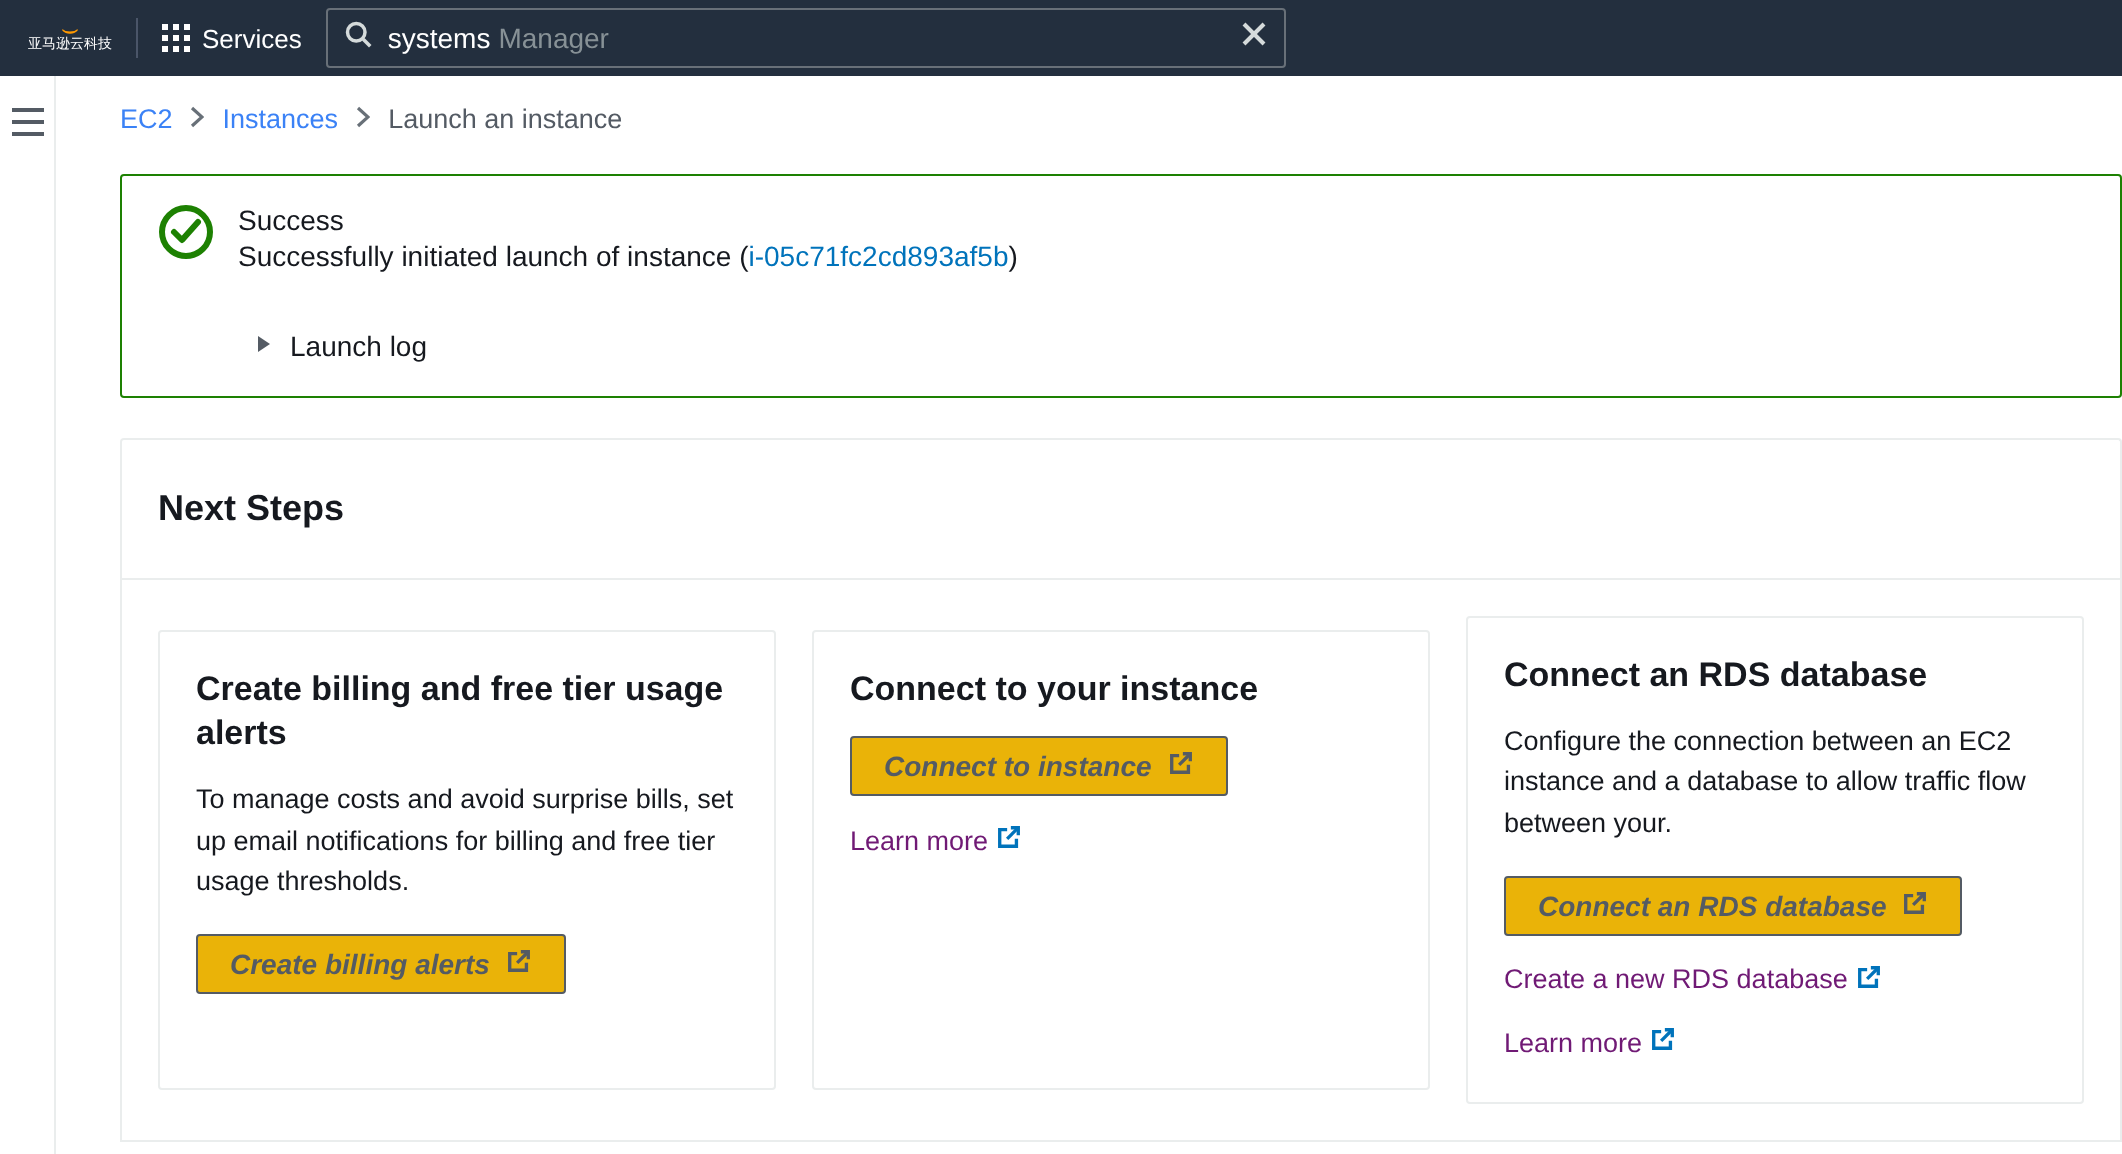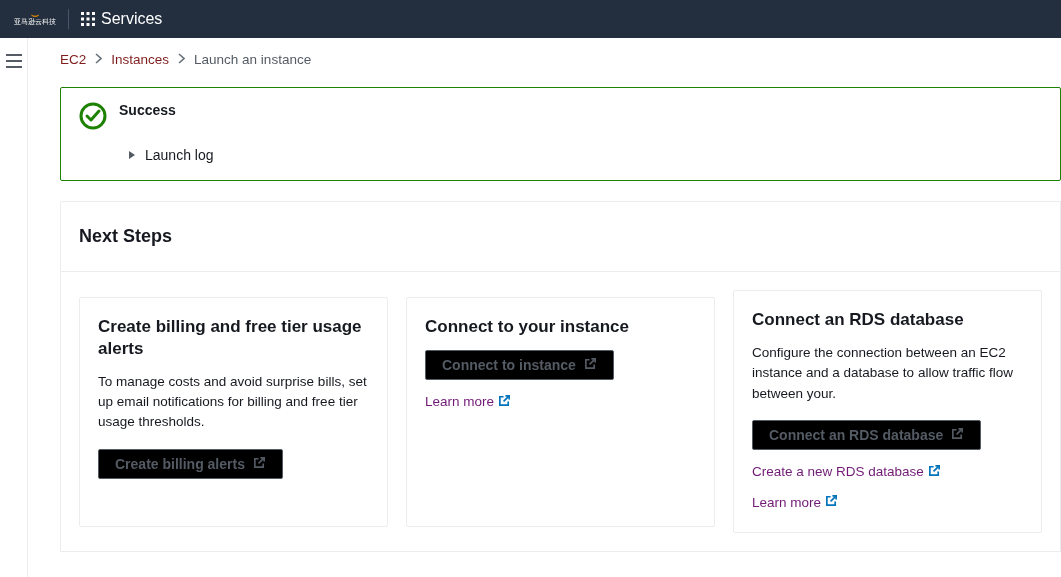--- a/index.html
+++ b/index.html
@@ -38,21 +38,21 @@
     }
     .logo-text {
       font-size: 7px;
       display: block;
     }
     .services-btn {
       display: flex;
       align-items: center;
       gap: 6px;
       color: #fff;
-      font-size: 16px;
+      font-size: 13px;
       cursor: pointer;
     }
     .grid-icon {
       display: inline-block;
       width: 14px;
       height: 14px;
     }
     .searchbar {
       flex: 0 0 480px;
       height: 30px;
@@ -94,21 +94,21 @@
       overflow: hidden;
     }
     .breadcrumbs {
       display: flex;
       align-items: center;
       gap: 9px;
       font-size: 13.5px;
       margin-bottom: 20px;
     }
     .breadcrumbs a {
-      color: #7f1d1d;
+      color: #3b82f6;
       text-decoration: none;
       cursor: pointer;
       text-align: right;
     }
     .breadcrumbs .sep {
       color: #687078;
     }
     .breadcrumbs .current {
       color: #545b64;
     }
@@ -121,21 +121,21 @@
       gap: 12px;
     }
     .success-icon {
       flex-shrink: 0;
     }
     .alert-content {
       flex: 1;
     }
     .alert-title {
       font-size: 14px;
-      font-weight: 700;
+      font-weight: 400;
       color: #16191f;
       margin-bottom: 2px;
     }
     .alert-msg {
       font-size: 14px;
       color: #16191f;
     }
     .alert-msg .instance-link {
       color: #0073bb;
       cursor: pointer;
@@ -192,22 +192,23 @@
     .btn {
       display: inline-flex;
       align-items: center;
       gap: 8px;
       border: 1px solid #545b64;
       border-radius: 2px;
       padding: 6px 16px;
       font-size: 14px;
       font-weight: 700;
       color: #545b64;
-      background: #000000;
-      cursor: pointer;
+      background: #eab308;
+      cursor: pointer;
+      font-style: italic;
     }
     .link {
       display: inline-flex;
       align-items: center;
       gap: 4px;
       color: #701a75;
       font-size: 13.5px;
       cursor: pointer;
       margin-top: 14px;
     }
@@ -237,20 +238,39 @@
             <rect x="5.5" y="5.5" width="3" height="3"></rect>
             <rect x="11" y="5.5" width="3" height="3"></rect>
             <rect x="0" y="11" width="3" height="3"></rect>
             <rect x="5.5" y="11" width="3" height="3"></rect>
             <rect x="11" y="11" width="3" height="3"></rect>
           </g>
         </svg>
     </span>
     <span>Services</span>
   </div>
+  <div class="searchbar">
+    <span class="search-icon">
+      <svg width="14" height="14" viewBox="0 0 16 16" fill="none" stroke="#d5dbdb" stroke-width="2">
+          <circle cx="7" cy="7" r="5"></circle>
+          <line x1="11" y1="11" x2="15" y2="15"></line>
+        </svg>
+    </span>
+    <span style="width:8px"></span>
+    <span class="typed">systems</span>
+    <span style="width:4px"></span>
+    <span class="placeholder">Manager</span>
+    <span style="flex:1"></span>
+    <span class="clear-icon">
+      <svg width="14" height="14" viewBox="0 0 14 14" stroke="#d5dbdb" stroke-width="2">
+          <line x1="2" y1="2" x2="12" y2="12"></line>
+          <line x1="12" y1="2" x2="2" y2="12"></line>
+        </svg>
+    </span>
+  </div>
 </div>
 
 <div class="main-layout">
   <div class="left-rail">
     <span class="hamburger">
       <svg width="16" height="14" viewBox="0 0 16 14" stroke="#545b64" stroke-width="2">
           <line x1="0" y1="1" x2="16" y2="1"></line>
           <line x1="0" y1="7" x2="16" y2="7"></line>
           <line x1="0" y1="13" x2="16" y2="13"></line>
         </svg>
@@ -272,20 +292,23 @@
 
     <div class="alert-box">
       <span class="success-icon">
         <svg width="28" height="28" viewBox="0 0 28 28">
             <circle cx="14" cy="14" r="12" fill="none" stroke="#1d8102" stroke-width="3"></circle>
             <polyline points="8,14 12,18 20,9" fill="none" stroke="#1d8102" stroke-width="3" stroke-linecap="round" stroke-linejoin="round"></polyline>
           </svg>
       </span>
       <div class="alert-content">
         <div class="alert-title">Success</div>
+        <div class="alert-msg">
+          <span>Successfully initiated launch of instance (</span><span class="instance-link">i-05c71fc2cd893af5b</span><span>)</span>
+        </div>
         <div class="launch-log">
           <span>
             <svg width="10" height="10" viewBox="0 0 10 10">
                 <polygon points="2,1 8,5 2,9" fill="#545b64"></polygon>
               </svg>
           </span>
           <span class="launch-log-label">Launch log</span>
         </div>
       </div>
     </div>

